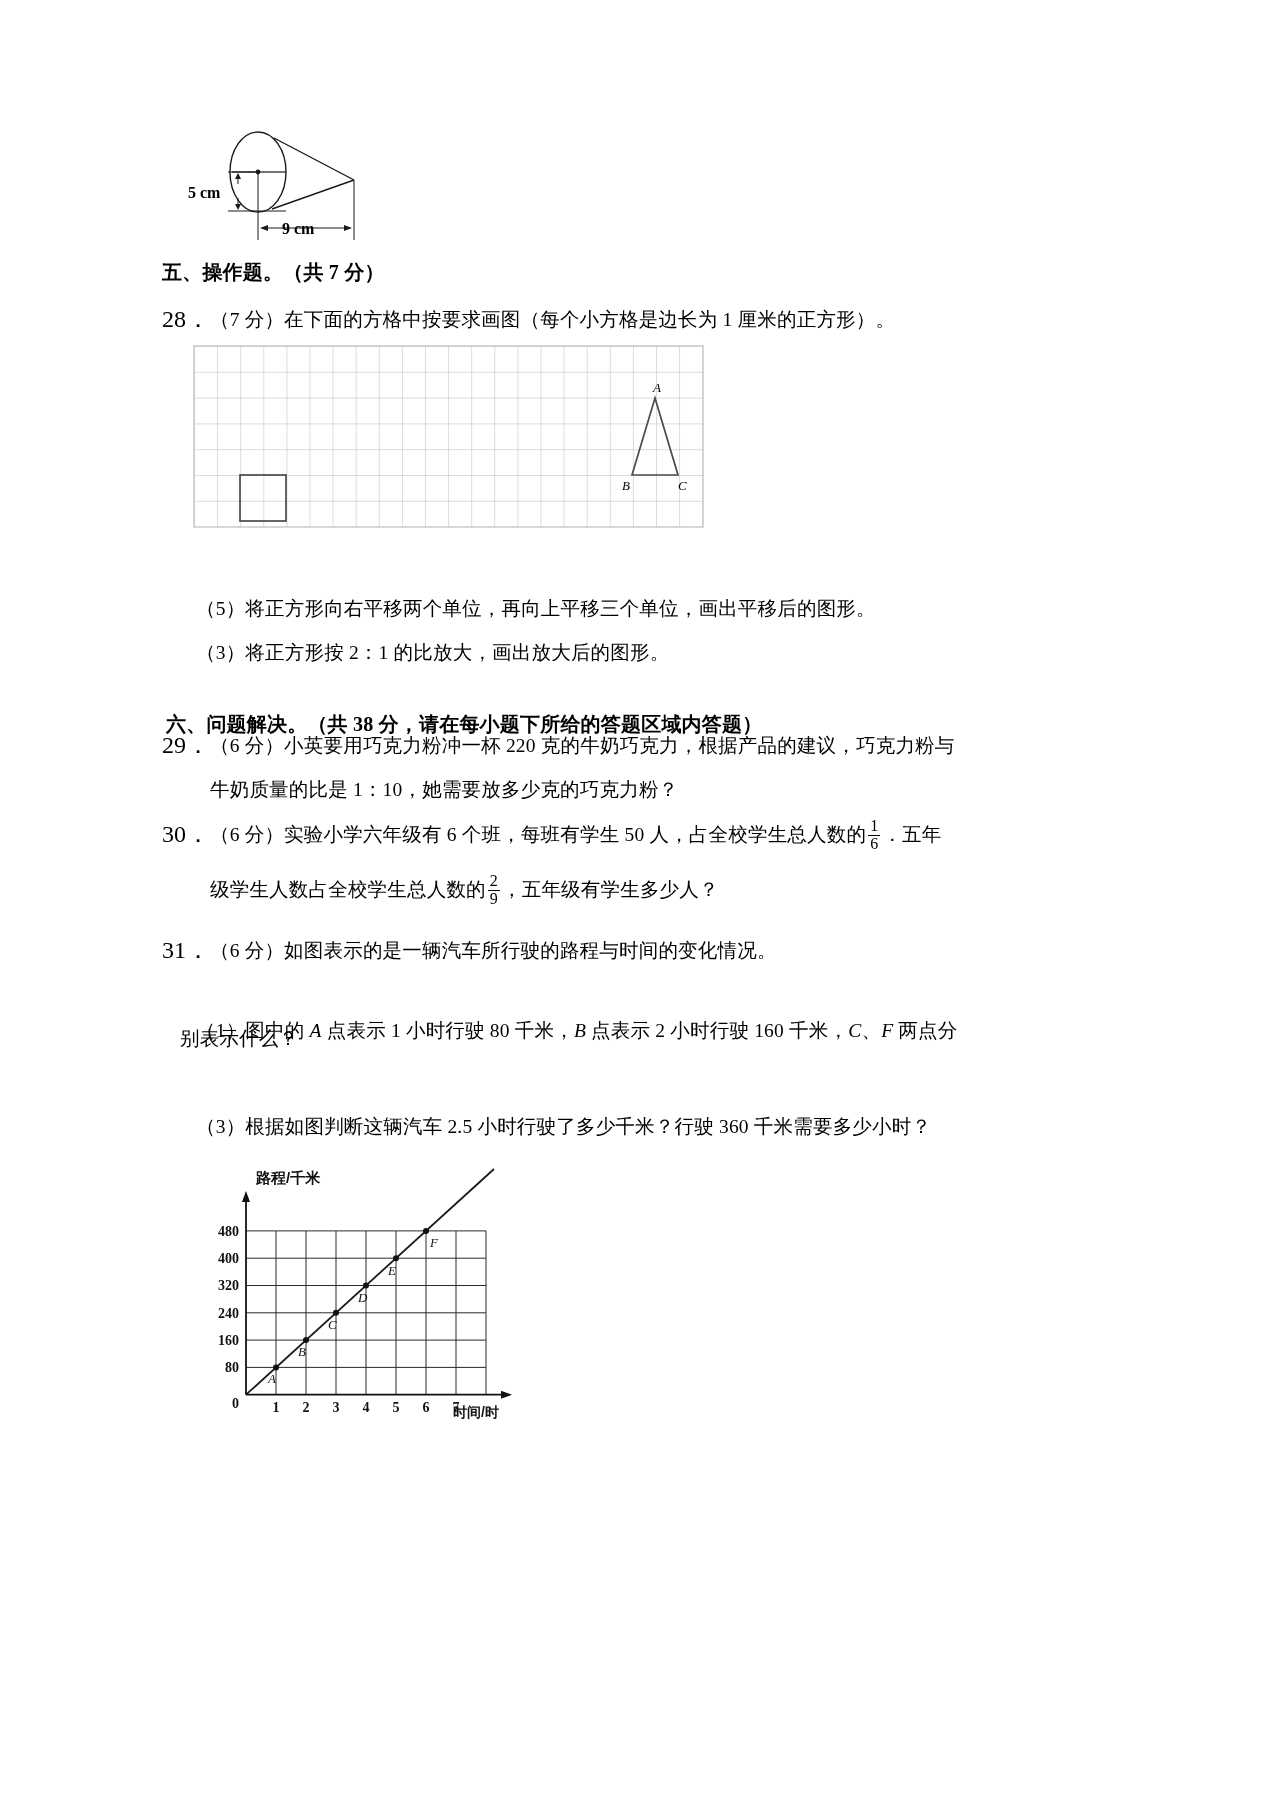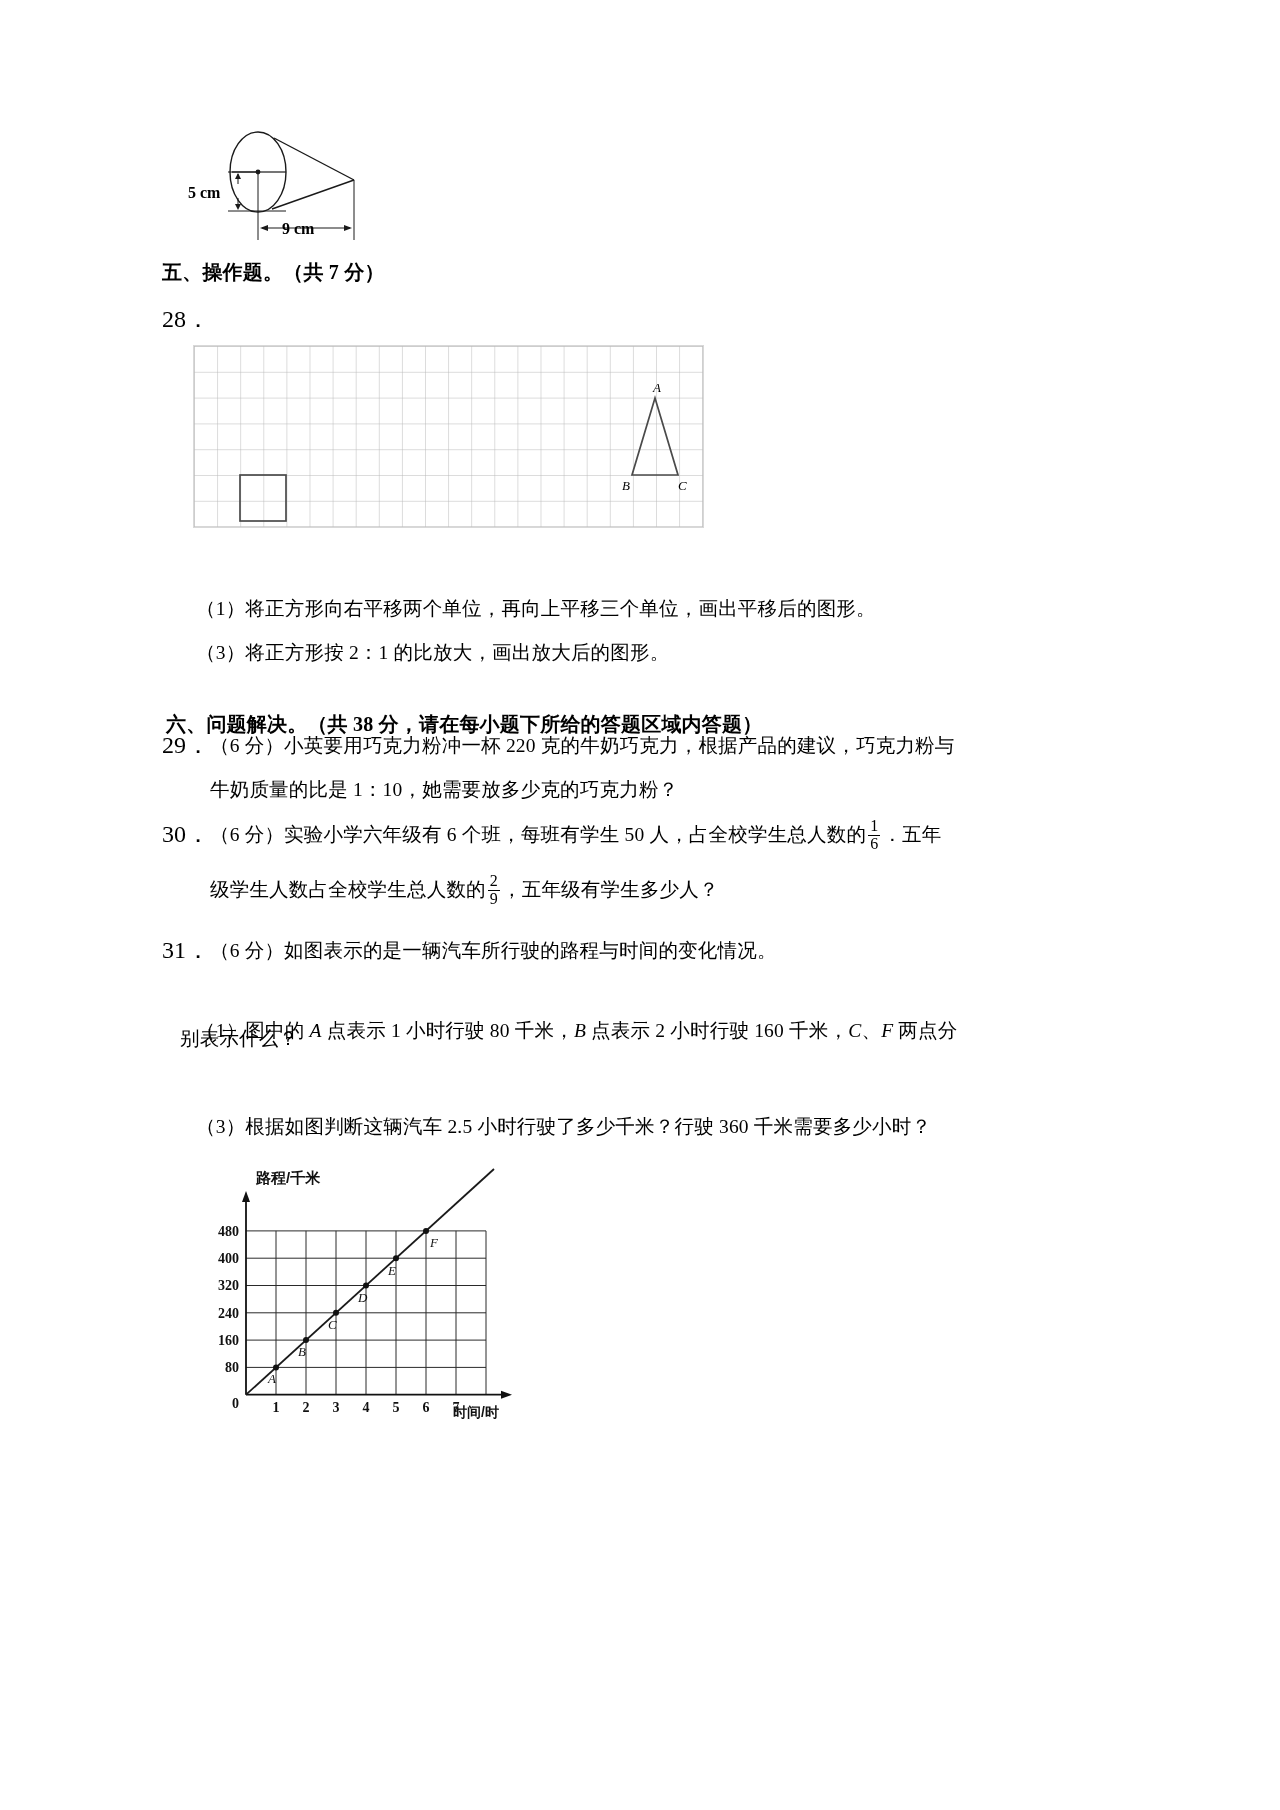--- a/index.html
+++ b/index.html
@@ -73,41 +73,42 @@
 
       <circle cx="72" cy="52" r="2.4" fill="#1a1a1a"></circle>
       <text x="2" y="78" font-family="Liberation Serif, serif" font-size="16" font-weight="bold">5 cm</text>
       <text x="96" y="114" font-family="Liberation Serif, serif" font-size="16" font-weight="bold">9 cm</text>
     </svg>
   </div>
 
   <div class="blk sec-head" style="left:162px;top:255px;width:700px;">五、操作题。（共 7 分）</div>
 
   <div class="qnum" style="left:162px;top:303px;">28．</div>
+  <div class="blk" style="left:210px;top:303px;width:850px;">（7 分）在下面的方格中按要求画图（每个小方格是边长为 1 厘米的正方形）。</div>
 
   <div class="grid-wrap">
     <svg width="509" height="181" viewBox="0 0 509 181">
       <defs>
         <pattern id="smallgrid" width="23.1" height="25.8" patternUnits="userSpaceOnUse">
           <path d="M 23.1 0 L 0 0 0 25.8" fill="none" stroke="#b9b9b9" stroke-width="1"></path>
         </pattern>
       </defs>
       <rect x="0" y="0" width="509" height="181" fill="url(#smallgrid)"></rect>
       <rect x="0" y="0" width="509" height="181" fill="none" stroke="#bdbdbd" stroke-width="1"></rect>
 
       <polygon points="461,52 438,129 484,129" fill="none" stroke="#4a4a4a" stroke-width="1.7"></polygon>
       <text x="459" y="46" font-family="Liberation Serif, serif" font-style="italic" font-size="13">A</text>
       <text x="428" y="144" font-family="Liberation Serif, serif" font-style="italic" font-size="13">B</text>
       <text x="484" y="144" font-family="Liberation Serif, serif" font-style="italic" font-size="13">C</text>
 
       <rect x="46" y="129" width="46" height="46" fill="none" stroke="#4a4a4a" stroke-width="1.7"></rect>
     </svg>
   </div>
 
-  <div class="blk nowrap" style="left:196px;top:592px;">（1）将正方形向右平移两个单位，再向上平移三个单位，画出平移后的图形。</div>
+  <div class="blk nowrap" style="left:196px;top:592px;">（5）将正方形向右平移两个单位，再向上平移三个单位，画出平移后的图形。</div>
   <div class="blk nowrap" style="left:196px;top:636px;">（3）将正方形按 2：1 的比放大，画出放大后的图形。</div>
 
   <div class="blk sec-head" style="left:166px;top:681px;width:900px;margin-top:26px;">六、问题解决。（共 38 分，请在每小题下所给的答题区域内答题）</div>
 
   <div class="qnum" style="left:162px;top:729px;">29．</div>
   <div class="blk nowrap" style="left:210px;top:729px;">（6 分）小英要用巧克力粉冲一杯 220 克的牛奶巧克力，根据产品的建议，巧克力粉与</div>
   <div class="blk nowrap" style="left:210px;top:773px;">牛奶质量的比是 1：10，她需要放多少克的巧克力粉？</div>
 
   <div class="qnum" style="left:162px;top:818px;">30．</div>
   <div class="blk nowrap" style="left:210px;top:818px;">

